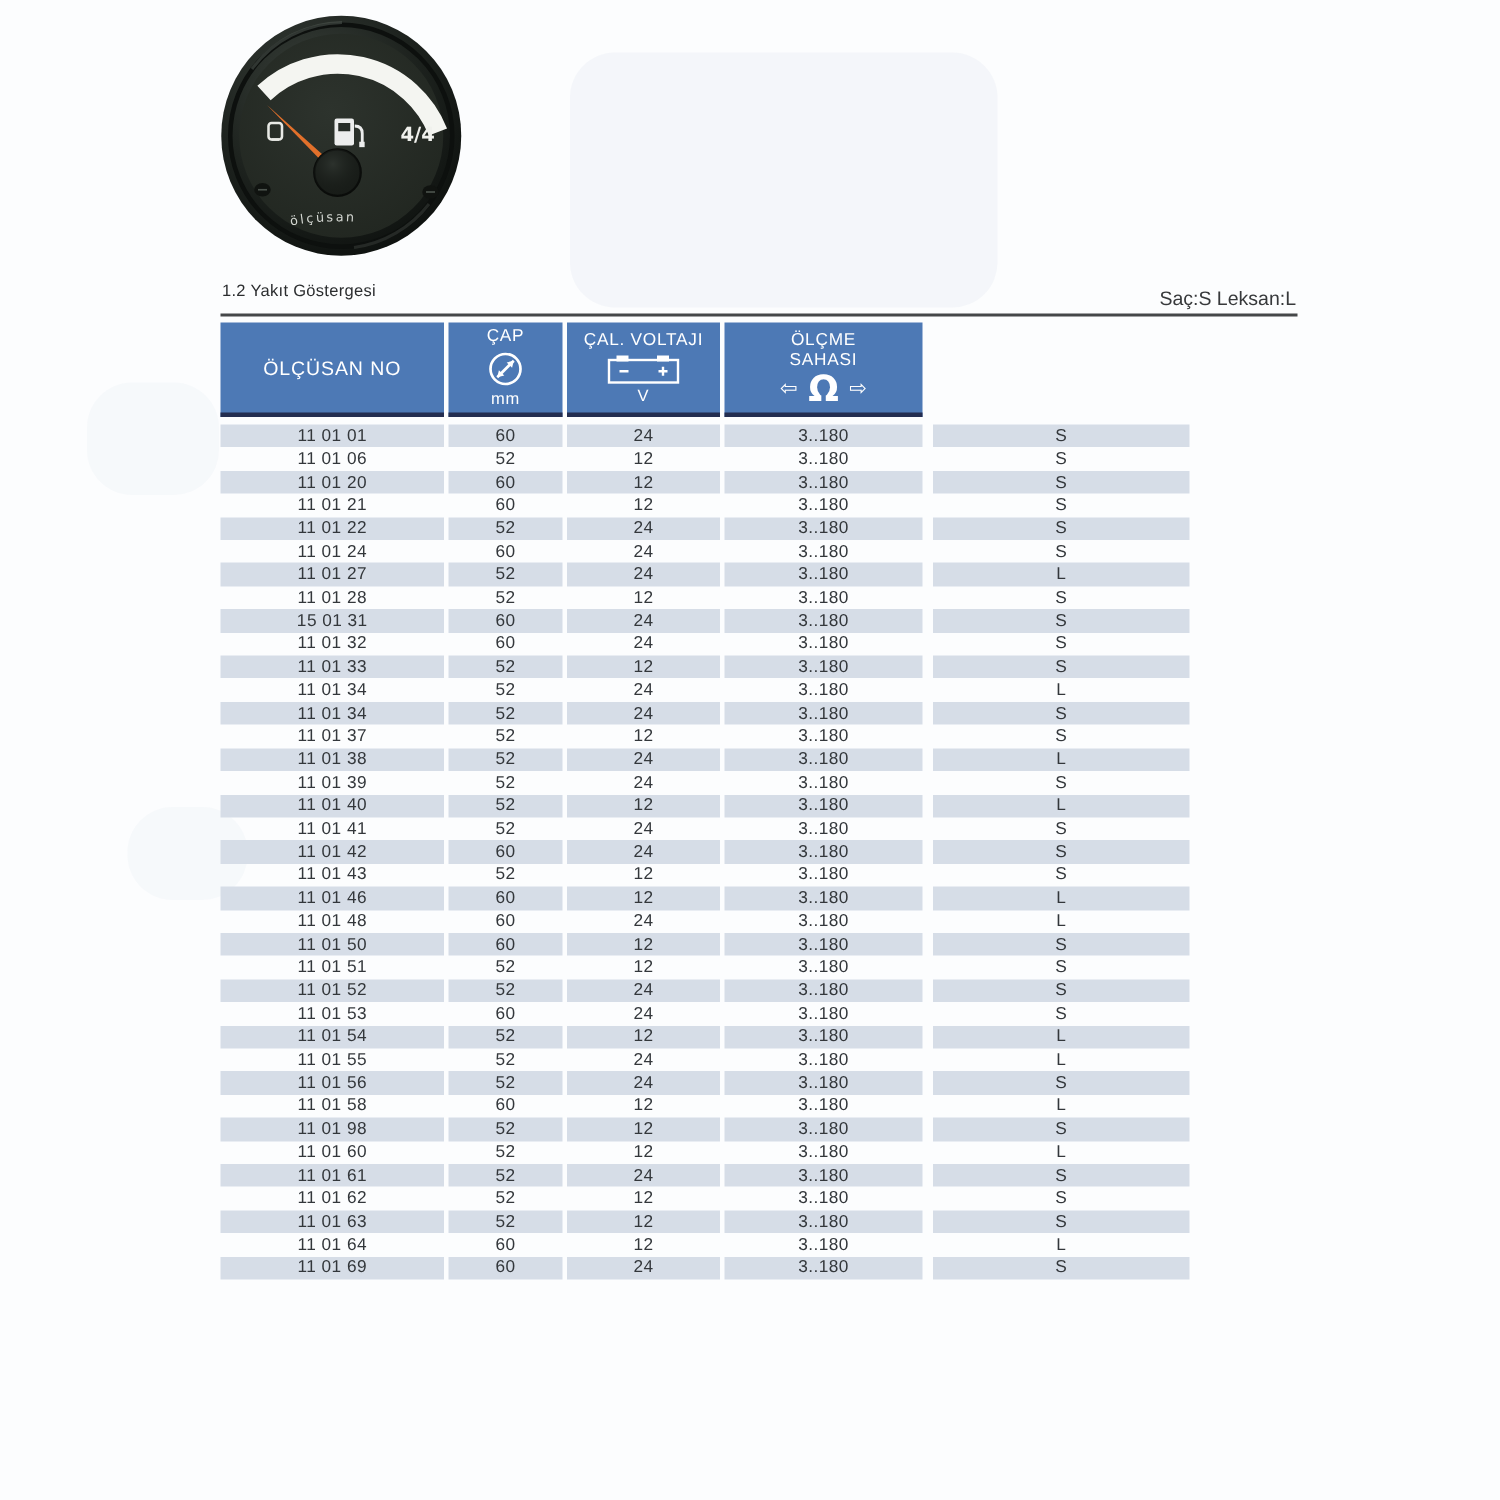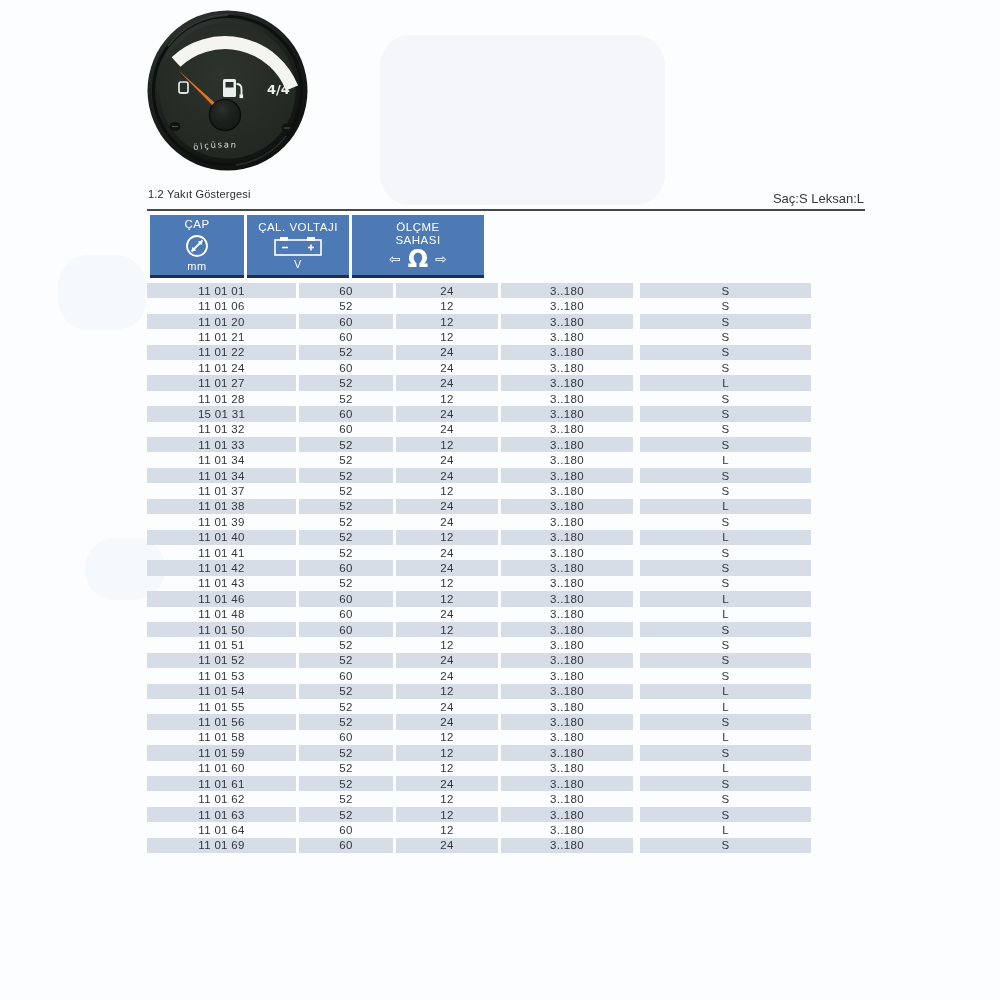--- a/index.html
+++ b/index.html
@@ -19,21 +19,21 @@
   .rule{position:absolute;left:147px;top:209px;width:718px;height:2px;background:#454749}
   
   .thead{position:absolute;left:147px;top:215px;display:flex}
   .hcell{
     background:var(--header-bg,#4d79b5);
     border-bottom:3px solid var(--header-border,#232d50);
     color:#fff;height:63px;box-sizing:border-box;
     display:flex;flex-direction:column;align-items:center;justify-content:center;
   }
   .c0{width:149px}
-  .c1{width:94px;margin-left:3px}
+  .c1{width:76px;margin-left:3px}
   .c2{width:102px;margin-left:3px}
   .c3{width:132px;margin-left:3px}
   .c4{width:171px;margin-left:7px}
   .htitle{font-size:11.5px;letter-spacing:.5px;line-height:13px;text-align:center}
   .htitle-lg{font-size:13px;letter-spacing:.6px}
   .hunit{font-size:11px;letter-spacing:.5px;margin-top:1px}
   .hicon{margin:2px 0 0 0;line-height:0}
   .omega-row{font-family:"DejaVu Sans",sans-serif;display:flex;align-items:center;gap:7px;margin-top:1px}
   .omega-row .arr{font-size:14px;line-height:14px}
   .omega-row .om{font-size:24px;line-height:22px;font-weight:bold}
@@ -111,20 +111,23 @@
       <textPath href="#brandPath" startOffset="8">ölçüsan</textPath>
     </text>
   </svg>
 </div>
 
 <div class="page-title">1.2 Yakıt Göstergesi</div>
 <div class="page-note">Saç:S Leksan:L</div>
 <div class="rule"></div>
 
 <div class="thead">
+  <div class="hcell c0">
+    <span class="htitle htitle-lg">ÖLÇÜSAN NO</span>
+  </div>
   <div class="hcell c1">
     <span class="htitle">ÇAP</span>
     <span class="hicon">
       <svg width="28" height="26" viewBox="0 0 28 26">
         <circle cx="14" cy="13" r="10" fill="none" stroke="#fff" stroke-width="1.8"></circle>
         <line x1="8.5" y1="18.5" x2="19.5" y2="7.5" stroke="#fff" stroke-width="1.8"></line>
         <polygon points="19.5,7.5 14.8,8.6 18.4,12.2" fill="#fff"></polygon>
         <polygon points="8.5,18.5 13.2,17.4 9.6,13.8" fill="#fff"></polygon>
       </svg>
     </span>
@@ -360,21 +363,21 @@
       <div class="tcell c4">S</div>
     </div>
     <div class="trow">
       <div class="tcell c0">11 01 58</div>
       <div class="tcell c1">60</div>
       <div class="tcell c2">12</div>
       <div class="tcell c3">3..180</div>
       <div class="tcell c4">L</div>
     </div>
     <div class="trow alt">
-      <div class="tcell c0">11 01 59</div>
+      <div class="tcell c0">11 01 98</div>
       <div class="tcell c1">52</div>
       <div class="tcell c2">12</div>
       <div class="tcell c3">3..180</div>
       <div class="tcell c4">S</div>
     </div>
     <div class="trow">
       <div class="tcell c0">11 01 60</div>
       <div class="tcell c1">52</div>
       <div class="tcell c2">12</div>
       <div class="tcell c3">3..180</div>

